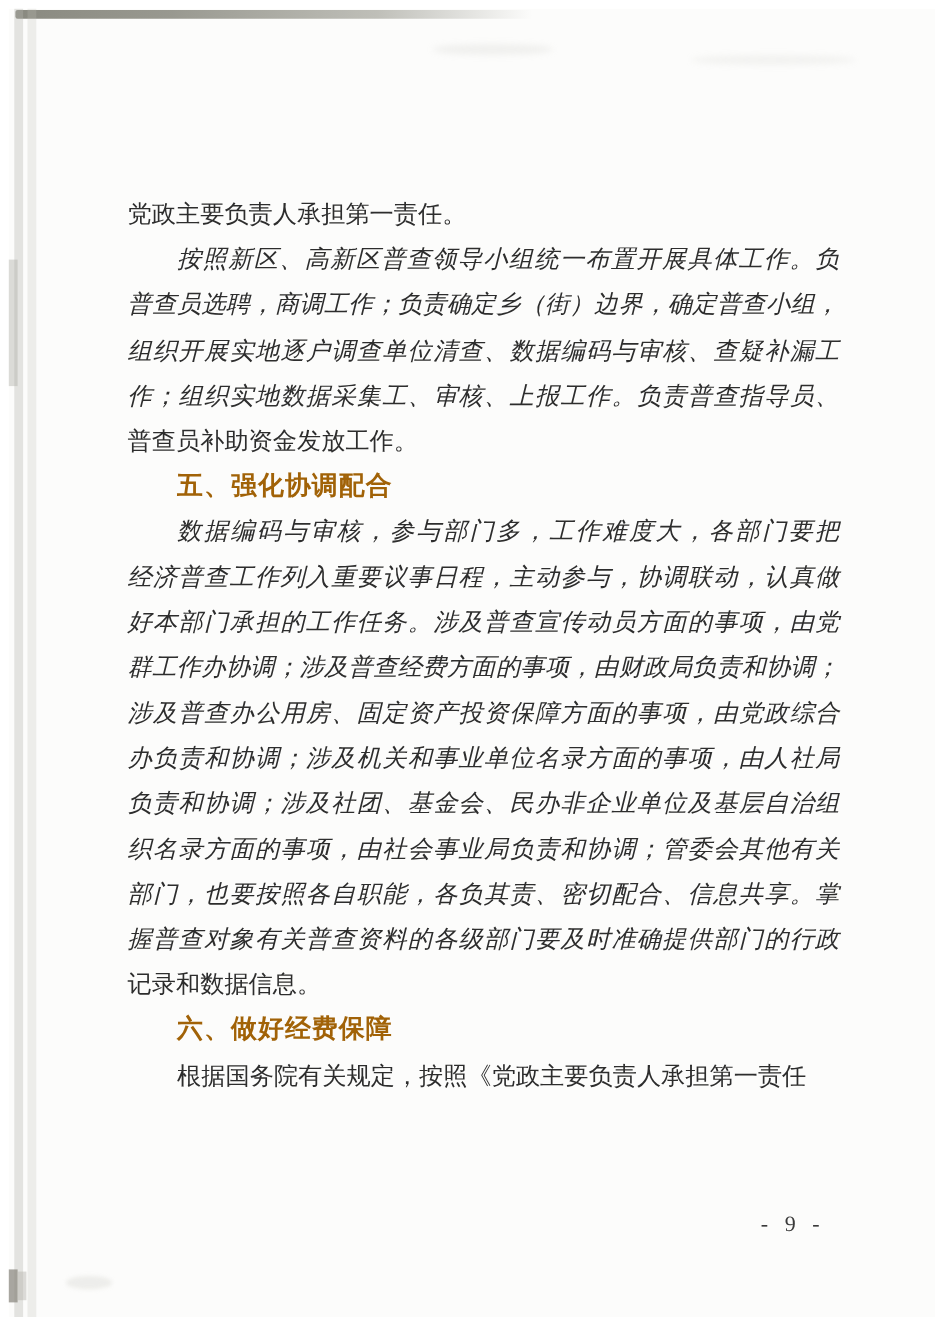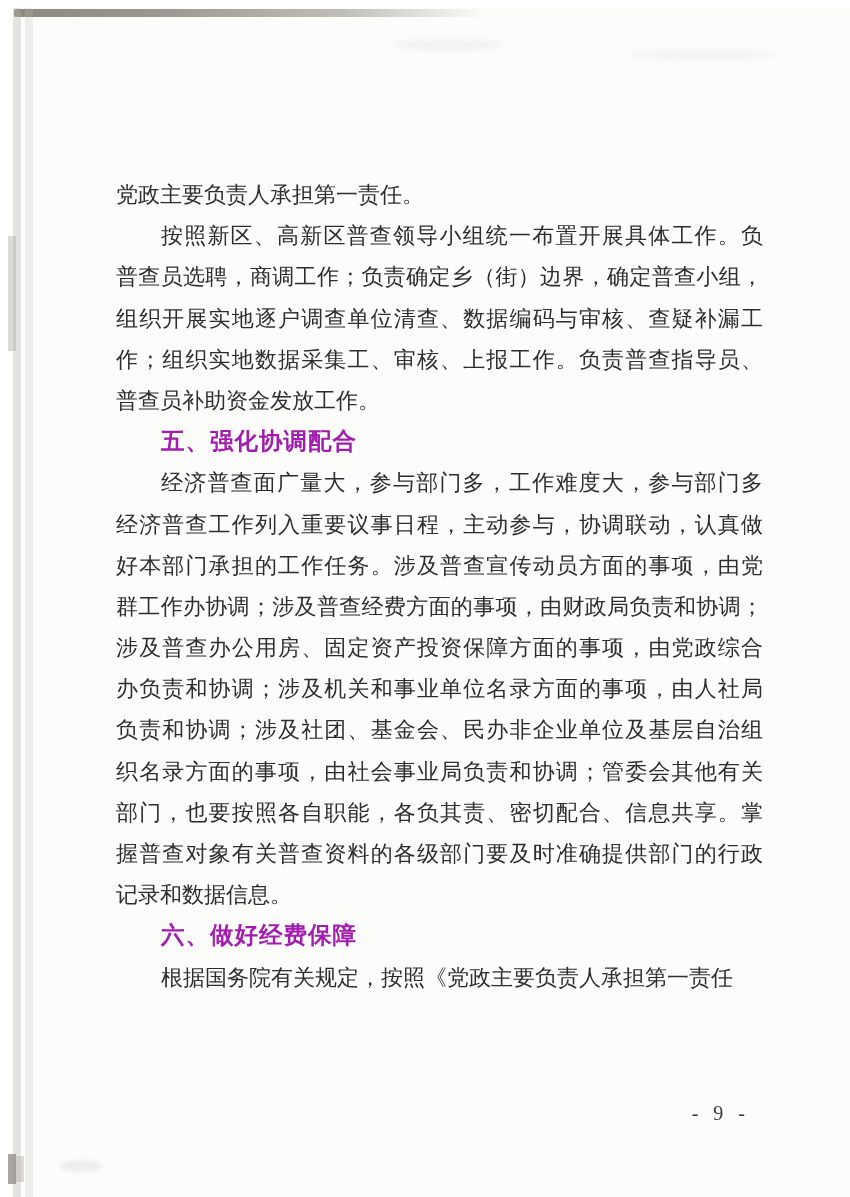--- a/index.html
+++ b/index.html
@@ -75,27 +75,28 @@
     height: 41.2px;
     white-space: nowrap;
     text-align: left;
     color: #2d2d2d;
   }
   .line.fill {
     white-space: normal;
     text-align: justify;
     text-align-last: justify;
     overflow: hidden;
+    font-style: italic;
   }
   .line.indent { text-indent: 45px; }
   .line.heading {
     font-family: "Liberation Sans", sans-serif;
     font-weight: 700;
     font-size: 23.5px;
-    color: #a21caf;
+    color: #a16207;
     text-indent: 45px;
     letter-spacing: 1px;
   }
   
   .page-number {
     position: absolute;
     top: 1090px; right: 104px;
     font-size: 20px;
     letter-spacing: 5px;
     color: #3a3a3a;
@@ -119,21 +120,21 @@
   <div class="scan-smudge-bottom"></div>
 
   <div class="text-block" id="text-block">
       <div class="line">党政主要负责人承担第一责任。</div>
       <div class="line indent fill">按照新区、高新区普查领导小组统一布置开展具体工作。负</div>
       <div class="line fill">普查员选聘，商调工作；负责确定乡（街）边界，确定普查小组，</div>
       <div class="line fill">组织开展实地逐户调查单位清查、数据编码与审核、查疑补漏工</div>
       <div class="line fill">作；组织实地数据采集工、审核、上报工作。负责普查指导员、</div>
       <div class="line">普查员补助资金发放工作。</div>
       <div class="line heading indent">五、强化协调配合</div>
-      <div class="line indent fill">经济普查面广量大，参与部门多，工作难度大，参与部门多</div>
+      <div class="line indent fill">数据编码与审核，参与部门多，工作难度大，各部门要把</div>
       <div class="line fill">经济普查工作列入重要议事日程，主动参与，协调联动，认真做</div>
       <div class="line fill">好本部门承担的工作任务。涉及普查宣传动员方面的事项，由党</div>
       <div class="line fill">群工作办协调；涉及普查经费方面的事项，由财政局负责和协调；</div>
       <div class="line fill">涉及普查办公用房、固定资产投资保障方面的事项，由党政综合</div>
       <div class="line fill">办负责和协调；涉及机关和事业单位名录方面的事项，由人社局</div>
       <div class="line fill">负责和协调；涉及社团、基金会、民办非企业单位及基层自治组</div>
       <div class="line fill">织名录方面的事项，由社会事业局负责和协调；管委会其他有关</div>
       <div class="line fill">部门，也要按照各自职能，各负其责、密切配合、信息共享。掌</div>
       <div class="line fill">握普查对象有关普查资料的各级部门要及时准确提供部门的行政</div>
       <div class="line">记录和数据信息。</div>

